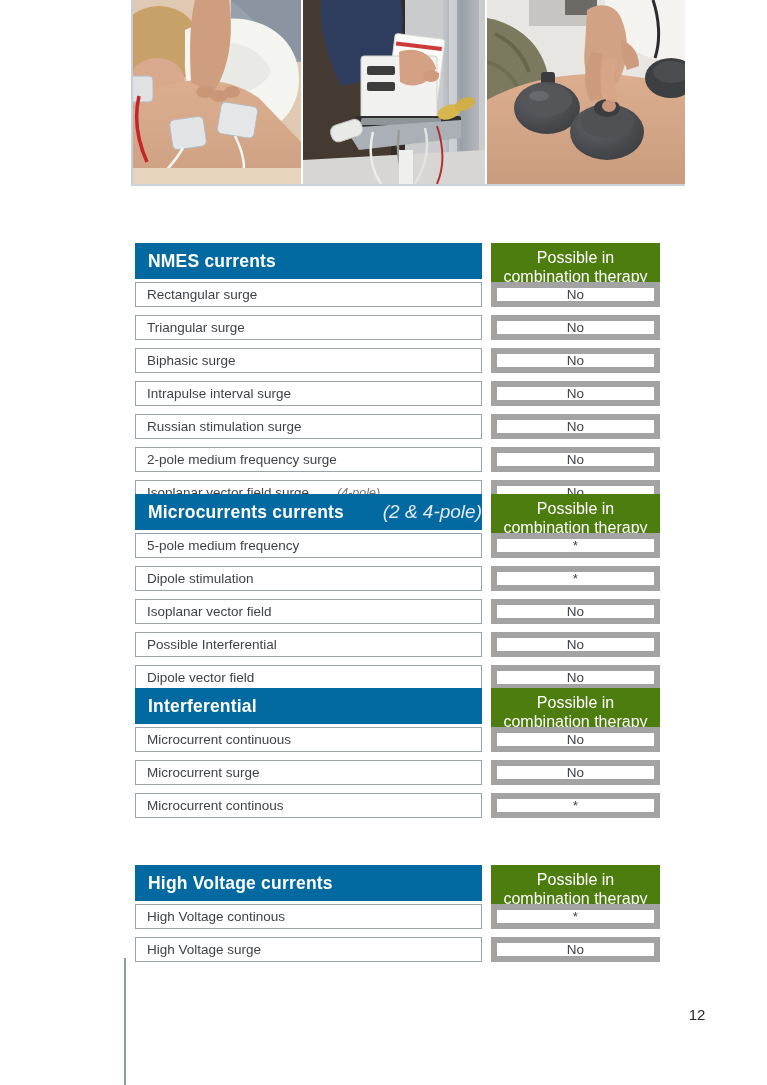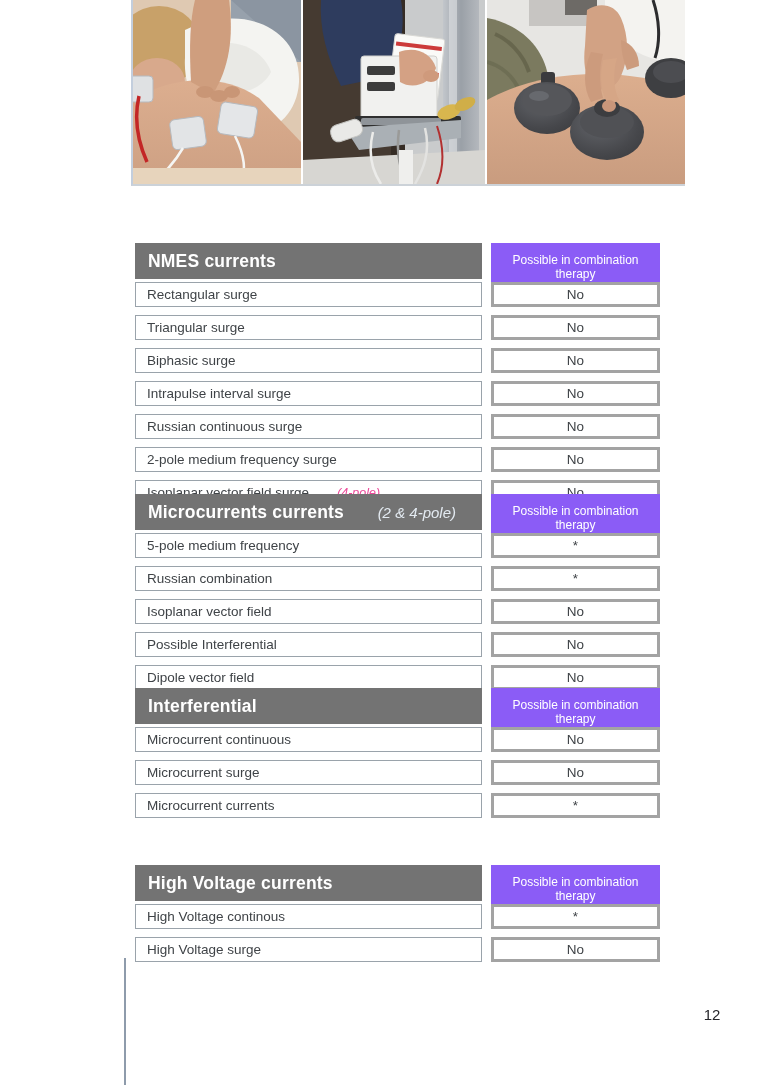--- a/index.html
+++ b/index.html
@@ -16,52 +16,52 @@
     border-left:2px solid #c3cedd; border-bottom:2px solid #ccd2d8;
     background:#ffffff;
   }
   .photo-strip svg { display:block; height:184px; }
 
   
   .table-block { position:absolute; left:135px; width:526px; }
   .thead { position:relative; height:36px; }
   .th-left {
     position:absolute; left:0; top:0; width:347px; height:36px;
-    background:#737373; color:#ffffff; display:flex; align-items:center;
+    background:#0369a1; color:#ffffff; display:flex; align-items:center;
   }
   .th-left .title { font-size:17.5px; font-weight:bold; padding-left:13px; letter-spacing:.2px; }
   .th-left .subtitle {
-    font-style:italic; font-weight:normal; margin-left:auto; padding-right:26px;
-    font-size:15px; color:#e3eaf1;
+    font-style:italic; font-weight:normal; margin-left:auto; 
+    font-size:19px; color:#e3eaf1;
   }
   .th-right {
     position:absolute; left:356px; top:0; width:169px; height:48px;
-    background:#8b5cf6; color:#ffffff; font-size:12px; line-height:1.2;
+    background:#4d7c0f; color:#ffffff; font-size:16px; line-height:1.2;
     display:flex; align-items:center; justify-content:center; text-align:center;
     padding:0 12px;
   }
   .trow { position:relative; height:30px; margin-top:3px; }
   .trow:first-of-type { margin-top:6px; }
   .cell-label {
     position:absolute; left:0; top:0; width:347px; height:25px;
     border:1px solid #9aa3ab; background:#ffffff;
     display:flex; align-items:center; padding-left:11px;
     font-size:13.5px; color:#3f4347;
   }
-  .cell-label .note { font-style:italic; color:#ec4899; margin-left:28px; font-size:12.5px; }
+  .cell-label .note { font-style:italic; color:#737373; margin-left:28px; font-size:12.5px; }
   .cell-value {
     position:absolute; left:356px; top:0; width:169px; height:25px;
-    border:3px solid #a3a3a3; background:#ffffff;
+    border:6px solid #a3a3a3; background:#ffffff;
     display:flex; align-items:center; justify-content:center;
     font-size:13.5px; color:#3f4347;
   }
 
   
   .footer-rule { position:absolute; left:124px; top:958px; width:2px; height:127px; background:#8e9bab; }
-  .page-number { position:absolute; left:697px; top:1006px; width:30px; text-align:center; font-size:15px; color:#26262a; }
+  .page-number { position:absolute; left:682px; top:1006px; width:30px; text-align:center; font-size:15px; color:#26262a; }
 </style>
 </head>
 <body>
 
 <div class="photo-strip">
 
   <svg width="168" height="184" viewBox="0 0 168 184" role="img" aria-label="Therapist pressing adhesive electrode pads on a patient's shoulder">
     <defs>
       <linearGradient id="sk1" x1="0" y1="0" x2="0" y2="1">
         <stop offset="0" stop-color="#dcae8f"></stop>
@@ -205,21 +205,21 @@
       </div>
       <div class="trow">
         <div class="cell-label">
           <span>Intrapulse interval surge</span>
           <span class="note"></span>
         </div>
         <div class="cell-value">No</div>
       </div>
       <div class="trow">
         <div class="cell-label">
-          <span>Russian continuous surge</span>
+          <span>Russian stimulation surge</span>
           <span class="note"></span>
         </div>
         <div class="cell-value">No</div>
       </div>
       <div class="trow">
         <div class="cell-label">
           <span>2-pole medium frequency surge</span>
           <span class="note"></span>
         </div>
         <div class="cell-value">No</div>
@@ -242,21 +242,21 @@
       </div>
       <div class="trow">
         <div class="cell-label">
           <span>5-pole medium frequency</span>
           <span class="note"></span>
         </div>
         <div class="cell-value">*</div>
       </div>
       <div class="trow">
         <div class="cell-label">
-          <span>Russian combination</span>
+          <span>Dipole stimulation</span>
           <span class="note"></span>
         </div>
         <div class="cell-value">*</div>
       </div>
       <div class="trow">
         <div class="cell-label">
           <span>Isoplanar vector field</span>
           <span class="note"></span>
         </div>
         <div class="cell-value">No</div>
@@ -293,21 +293,21 @@
       </div>
       <div class="trow">
         <div class="cell-label">
           <span>Microcurrent surge</span>
           <span class="note"></span>
         </div>
         <div class="cell-value">No</div>
       </div>
       <div class="trow">
         <div class="cell-label">
-          <span>Microcurrent currents</span>
+          <span>Microcurrent continous</span>
           <span class="note"></span>
         </div>
         <div class="cell-value">*</div>
       </div>
     </section>
     <section class="table-block" style="top: 831px; margin-top: 34px;">
       <div class="thead">
         <div class="th-left">
           <span class="title">High Voltage currents</span>
           <span class="subtitle"></span>

